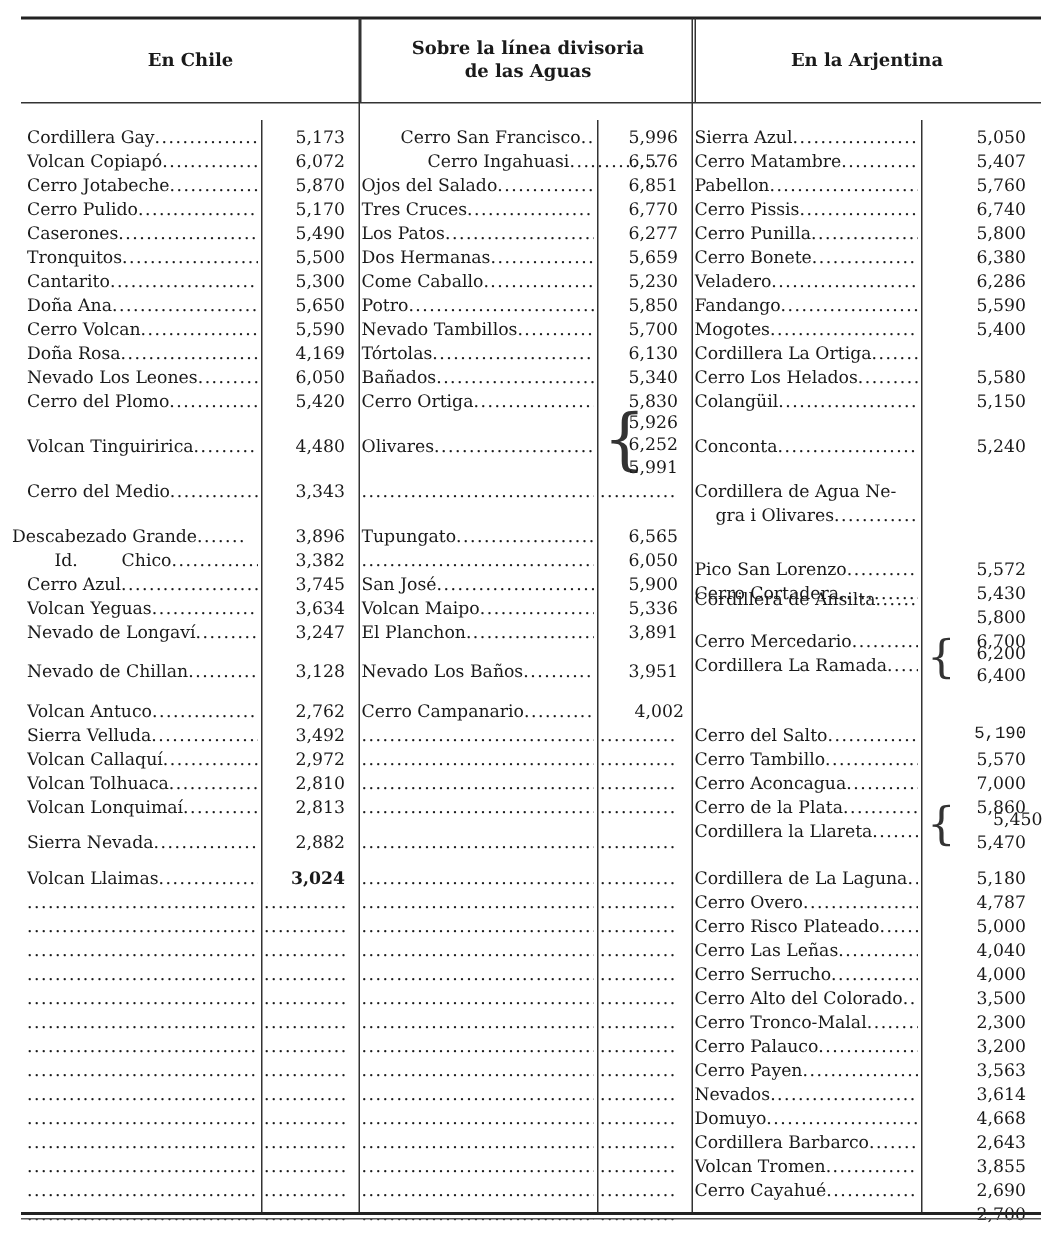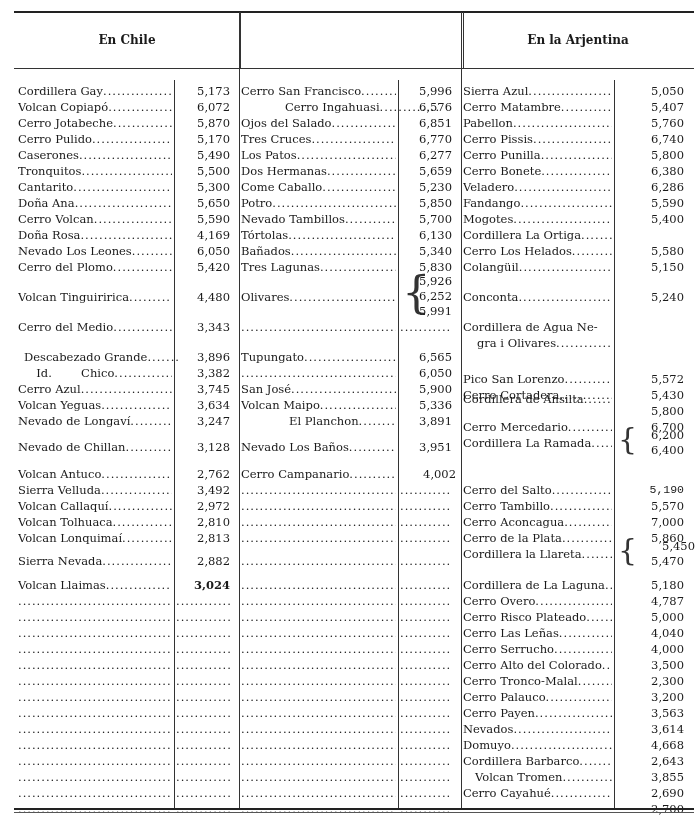--- a/index.html
+++ b/index.html
@@ -29,20 +29,22 @@
 <body>
 
 <div class="page">
   <div class="topline"></div>
 
   <div class="hdr hdr-chile">
     <span>En Chile</span>
   </div>
   <div class="hdr hdr-linea">
     <div>
+      <div>Sobre la línea divisoria</div>
+      <div>de las Aguas</div>
     </div>
   </div>
   <div class="hdr hdr-arg">
     <span>En la Arjentina</span>
   </div>
 
   <div class="hdrline"></div>
 
   <div class="vline" style="left:166px;top:80px;height:728px"></div>
   <div class="vline" style="left:231px;top:12px;height:796px"></div>
@@ -114,21 +116,21 @@
       <div class="row name" style="left: 10px; top: 290px; width: 154px;">
         <span class="t" style="white-space: pre;">Volcan Tinguiririca</span>
         <span class="d"></span>
       </div>
       <div class="row val" style="left: 168px; top: 290px; width: 54px;">4,480</div>
       <div class="row name" style="left: 10px; top: 320px; width: 154px;">
         <span class="t" style="white-space: pre;">Cerro del Medio</span>
         <span class="d"></span>
       </div>
       <div class="row val" style="left: 168px; top: 320px; width: 54px;">3,343</div>
-      <div class="row name" style="left: 16px; top: 350px; width: 154px;">
+      <div class="row name" style="left: 0; top: 350px; width: 154px;">
         <span class="t" style="white-space: pre;">Descabezado Grande</span>
         <span class="d"></span>
       </div>
       <div class="row val" style="left: 168px; top: 350px; width: 54px;">3,896</div>
       <div class="row name" style="left: 10px; top: 366px; width: 154px;">
         <span class="t" style="white-space: pre;">     Id.        Chico</span>
         <span class="d"></span>
       </div>
       <div class="row val" style="left: 168px; top: 366px; width: 54px;">3,382</div>
       <div class="row name" style="left: 10px; top: 382px; width: 154px;">
@@ -180,21 +182,21 @@
         <span class="t" style="white-space: pre;">Sierra Nevada</span>
         <span class="d"></span>
       </div>
       <div class="row val" style="left: 168px; top: 554px; width: 54px;">2,882</div>
       <div class="row name" style="left: 10px; top: 578px; width: 154px;">
         <span class="t" style="white-space: pre;">Volcan Llaimas</span>
         <span class="d"></span>
       </div>
       <div class="row val" style="left: 168px; top: 578px; width: 54px; font-weight: bold;">3,024</div>
       <div class="row name" style="left: 233px; top: 84px; width: 155px;">
-        <span class="t" style="white-space: pre;">Cerro San Francisco</span>
+        <span class="t" style="white-space: pre; padding-left: 26px;">Cerro San Francisco</span>
         <span class="d"></span>
       </div>
       <div class="row val" style="left: 392px; top: 84px; width: 52px;">5,996</div>
       <div class="row name" style="left: 233px; top: 100px; width: 155px; margin-left: 44px;">
         <span class="t" style="white-space: pre;">Cerro Ingahuasi</span>
         <span class="d"></span>
       </div>
       <div class="row val" style="left: 392px; top: 100px; width: 52px;">6,576</div>
       <div class="row name" style="left: 233px; top: 116px; width: 155px;">
         <span class="t" style="white-space: pre;">Ojos del Salado</span>
@@ -235,21 +237,21 @@
         <span class="t" style="white-space: pre;">Tórtolas</span>
         <span class="d"></span>
       </div>
       <div class="row val" style="left: 392px; top: 228px; width: 52px;">6,130</div>
       <div class="row name" style="left: 233px; top: 244px; width: 155px;">
         <span class="t" style="white-space: pre;">Bañados</span>
         <span class="d"></span>
       </div>
       <div class="row val" style="left: 392px; top: 244px; width: 52px;">5,340</div>
       <div class="row name" style="left: 233px; top: 260px; width: 155px;">
-        <span class="t" style="white-space: pre;">Tres Lagunas</span>
+        <span class="t" style="white-space: pre;">Cerro Ortiga</span>
         <span class="d"></span>
       </div>
       <div class="row val" style="left: 392px; top: 260px; width: 52px;">5,830</div>
       <div class="row name" style="left: 233px; top: 290px; width: 155px;">
         <span class="t" style="white-space: pre;">Olivares</span>
         <span class="d"></span>
       </div>
       <div class="brace" style="left: 394px; top: 270px; font-size: 45px; line-height: 45px;">{</div>
       <div class="row val" style="left: 392px; top: 274px; width: 52px;">5,926</div>
       <div class="row val" style="left: 392px; top: 289px; width: 52px;">6,252</div>
@@ -267,21 +269,21 @@
         <span class="t" style="white-space: pre;">San José</span>
         <span class="d"></span>
       </div>
       <div class="row val" style="left: 392px; top: 382px; width: 52px;">5,900</div>
       <div class="row name" style="left: 233px; top: 398px; width: 155px;">
         <span class="t" style="white-space: pre;">Volcan Maipo</span>
         <span class="d"></span>
       </div>
       <div class="row val" style="left: 392px; top: 398px; width: 52px;">5,336</div>
       <div class="row name" style="left: 233px; top: 414px; width: 155px;">
-        <span class="t" style="white-space: pre; padding-left: 48px;">El Planchon</span>
+        <span class="t" style="white-space: pre;">El Planchon</span>
         <span class="d"></span>
       </div>
       <div class="row val" style="left: 392px; top: 414px; width: 52px;">3,891</div>
       <div class="row name" style="left: 233px; top: 440px; width: 155px;">
         <span class="t" style="white-space: pre;">Nevado Los Baños</span>
         <span class="d"></span>
       </div>
       <div class="row val" style="left: 392px; top: 440px; width: 52px;">3,951</div>
       <div class="row name" style="left: 233px; top: 467px; width: 155px;">
         <span class="t" style="white-space: pre;">Cerro Campanario</span>
@@ -465,21 +467,21 @@
         <span class="t" style="white-space: pre;">Domuyo</span>
         <span class="d"></span>
       </div>
       <div class="row val" style="left: 608px; top: 738px; width: 68px;">4,668</div>
       <div class="row name" style="left: 455px; top: 754px; width: 149px;">
         <span class="t" style="white-space: pre;">Cordillera Barbarco</span>
         <span class="d"></span>
       </div>
       <div class="row val" style="left: 608px; top: 754px; width: 68px;">2,643</div>
       <div class="row name" style="left: 455px; top: 770px; width: 149px;">
-        <span class="t" style="white-space: pre; padding-left: 12px;">Volcan Tromen</span>
+        <span class="t" style="white-space: pre;">Volcan Tromen</span>
         <span class="d"></span>
       </div>
       <div class="row val" style="left: 608px; top: 770px; width: 68px;">3,855</div>
       <div class="row name" style="left: 455px; top: 786px; width: 149px;">
         <span class="t" style="white-space: pre;">Cerro Cayahué</span>
         <span class="d"></span>
       </div>
       <div class="row val" style="left: 608px; top: 786px; width: 68px;">2,690</div>
       <div class="row name" style="left: 455px; top: 802px; width: 149px; margin-top: 39px;">
         <span class="t" style="white-space: pre;">Cerro Pichi-Trancura</span>

